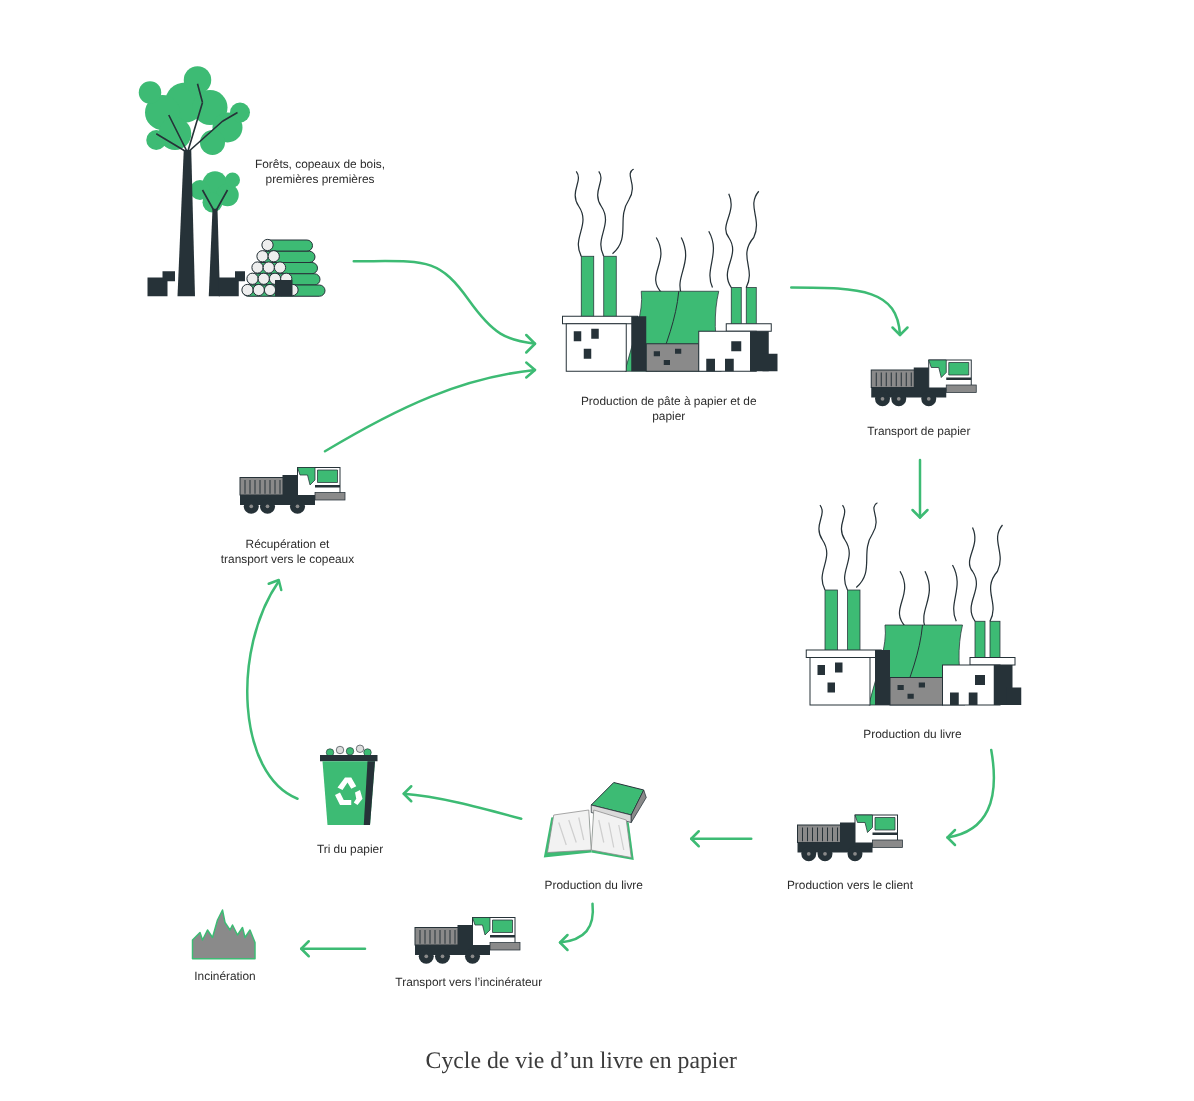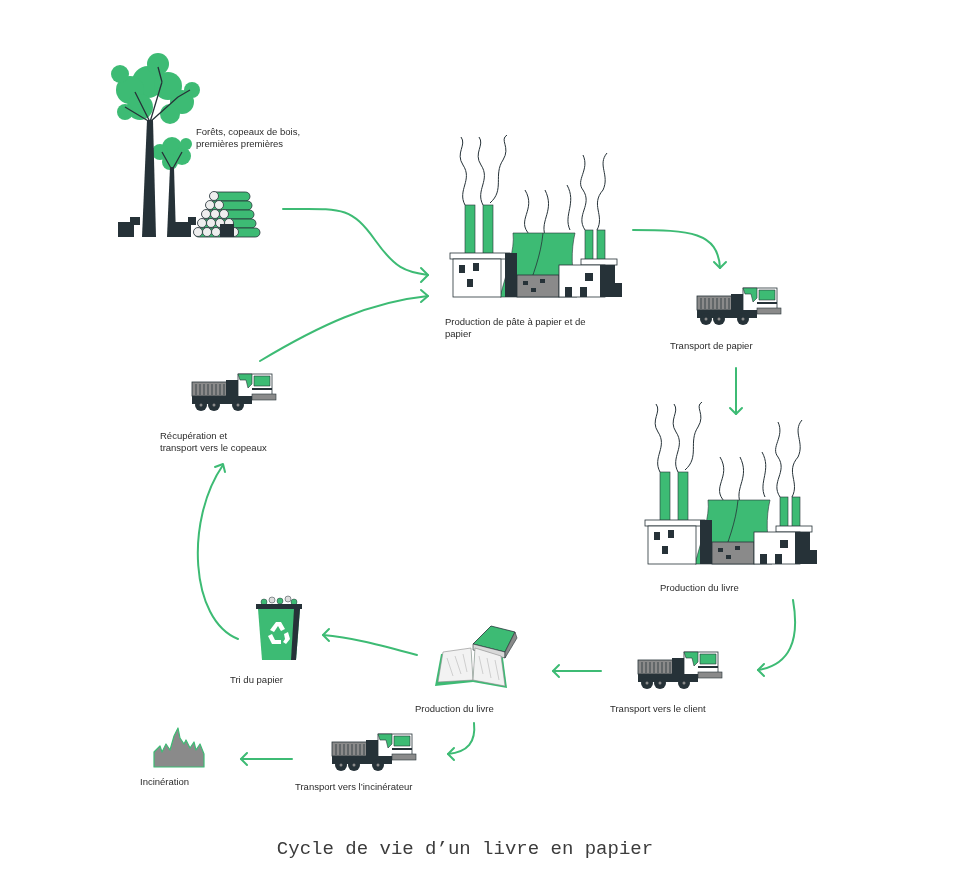--- a/index.html
+++ b/index.html
@@ -1,19 +1,19 @@
 <!DOCTYPE html>
 <html><head>
 <meta charset="utf-8">
 <style>
   html, body { margin: 0; padding: 0; background: #ffffff; }
   body { width: 955px; height: 881px; position: relative; overflow: hidden; font-family: "Liberation Sans", sans-serif; }
   .stage { position: absolute; left: 0; top: 0; width: 955px; height: 881px; }
-  .label { position: absolute; font-size: 9.5px; color: #2b2b2b; text-align: left; line-height: 12px; }
-  .caption { position: absolute; left: 0; width: 930px; top: 838px; text-align: center; font-family: Liberation Mono, monospace; font-size: 19px; color: #3c3c3c; }
+  .label { position: absolute; font-size: 9.5px; color: #2b2b2b; text-align: center; line-height: 12px; }
+  .caption { position: absolute; left: 0; width: 930px; top: 838px; text-align: center; font-family: Liberation Serif, serif; font-size: 19px; color: #3c3c3c; }
   svg.arrows { position: absolute; left: 0; top: 0; }
   .icon { position: absolute; }
 </style>
 </head>
 <body>
 
 <div class="stage">
 
   <svg class="arrows" width="955" height="881">
     <g fill="none" stroke="#3dbb74" stroke-width="2" stroke-linecap="round" stroke-linejoin="round">
@@ -234,21 +234,21 @@
       </g>
   </svg>
   <div class="label" style="left:660px;top:582px;width:140px">
     <div>Production du livre</div>
   </div>
 
   <svg class="icon" style="left:636px;top:648px" width="90" height="44" viewBox="0 0 90 44">
     <use href="#truck"></use>
   </svg>
   <div class="label" style="left:610px;top:703px;width:140px">
-    <div>Transport vers le client</div>
+    <div>Production vers le client</div>
   </div>
 
   <svg class="icon" style="left:433px;top:624px" width="90" height="70" viewBox="0 0 90 70">
     <path d="M40 20 L58 2 L82 8 L72 28 Z" fill="#3dbb74" stroke="#263238" stroke-width="0.8"></path>
     <path d="M40 20 L72 28 L72 34 L40 26 Z" fill="#d9d9d9" stroke="#263238" stroke-width="0.6"></path>
     <path d="M72 28 L82 8 L84 14 L72 34 Z" fill="#8a8a8a" stroke="#263238" stroke-width="0.6"></path>
     <path d="M2 62 L8 30 L38 26 L40 58 Z" fill="#3dbb74"></path>
     <path d="M40 58 L42 26 L70 34 L74 64 Z" fill="#3dbb74"></path>
     <path d="M5 58 L10 28 L38 24 L40 56 Z" fill="#f2f2f2" stroke="#8a8a8a" stroke-width="0.6"></path>
     <path d="M40 56 L42 24 L68 32 L72 62 Z" fill="#f2f2f2" stroke="#8a8a8a" stroke-width="0.6"></path>

